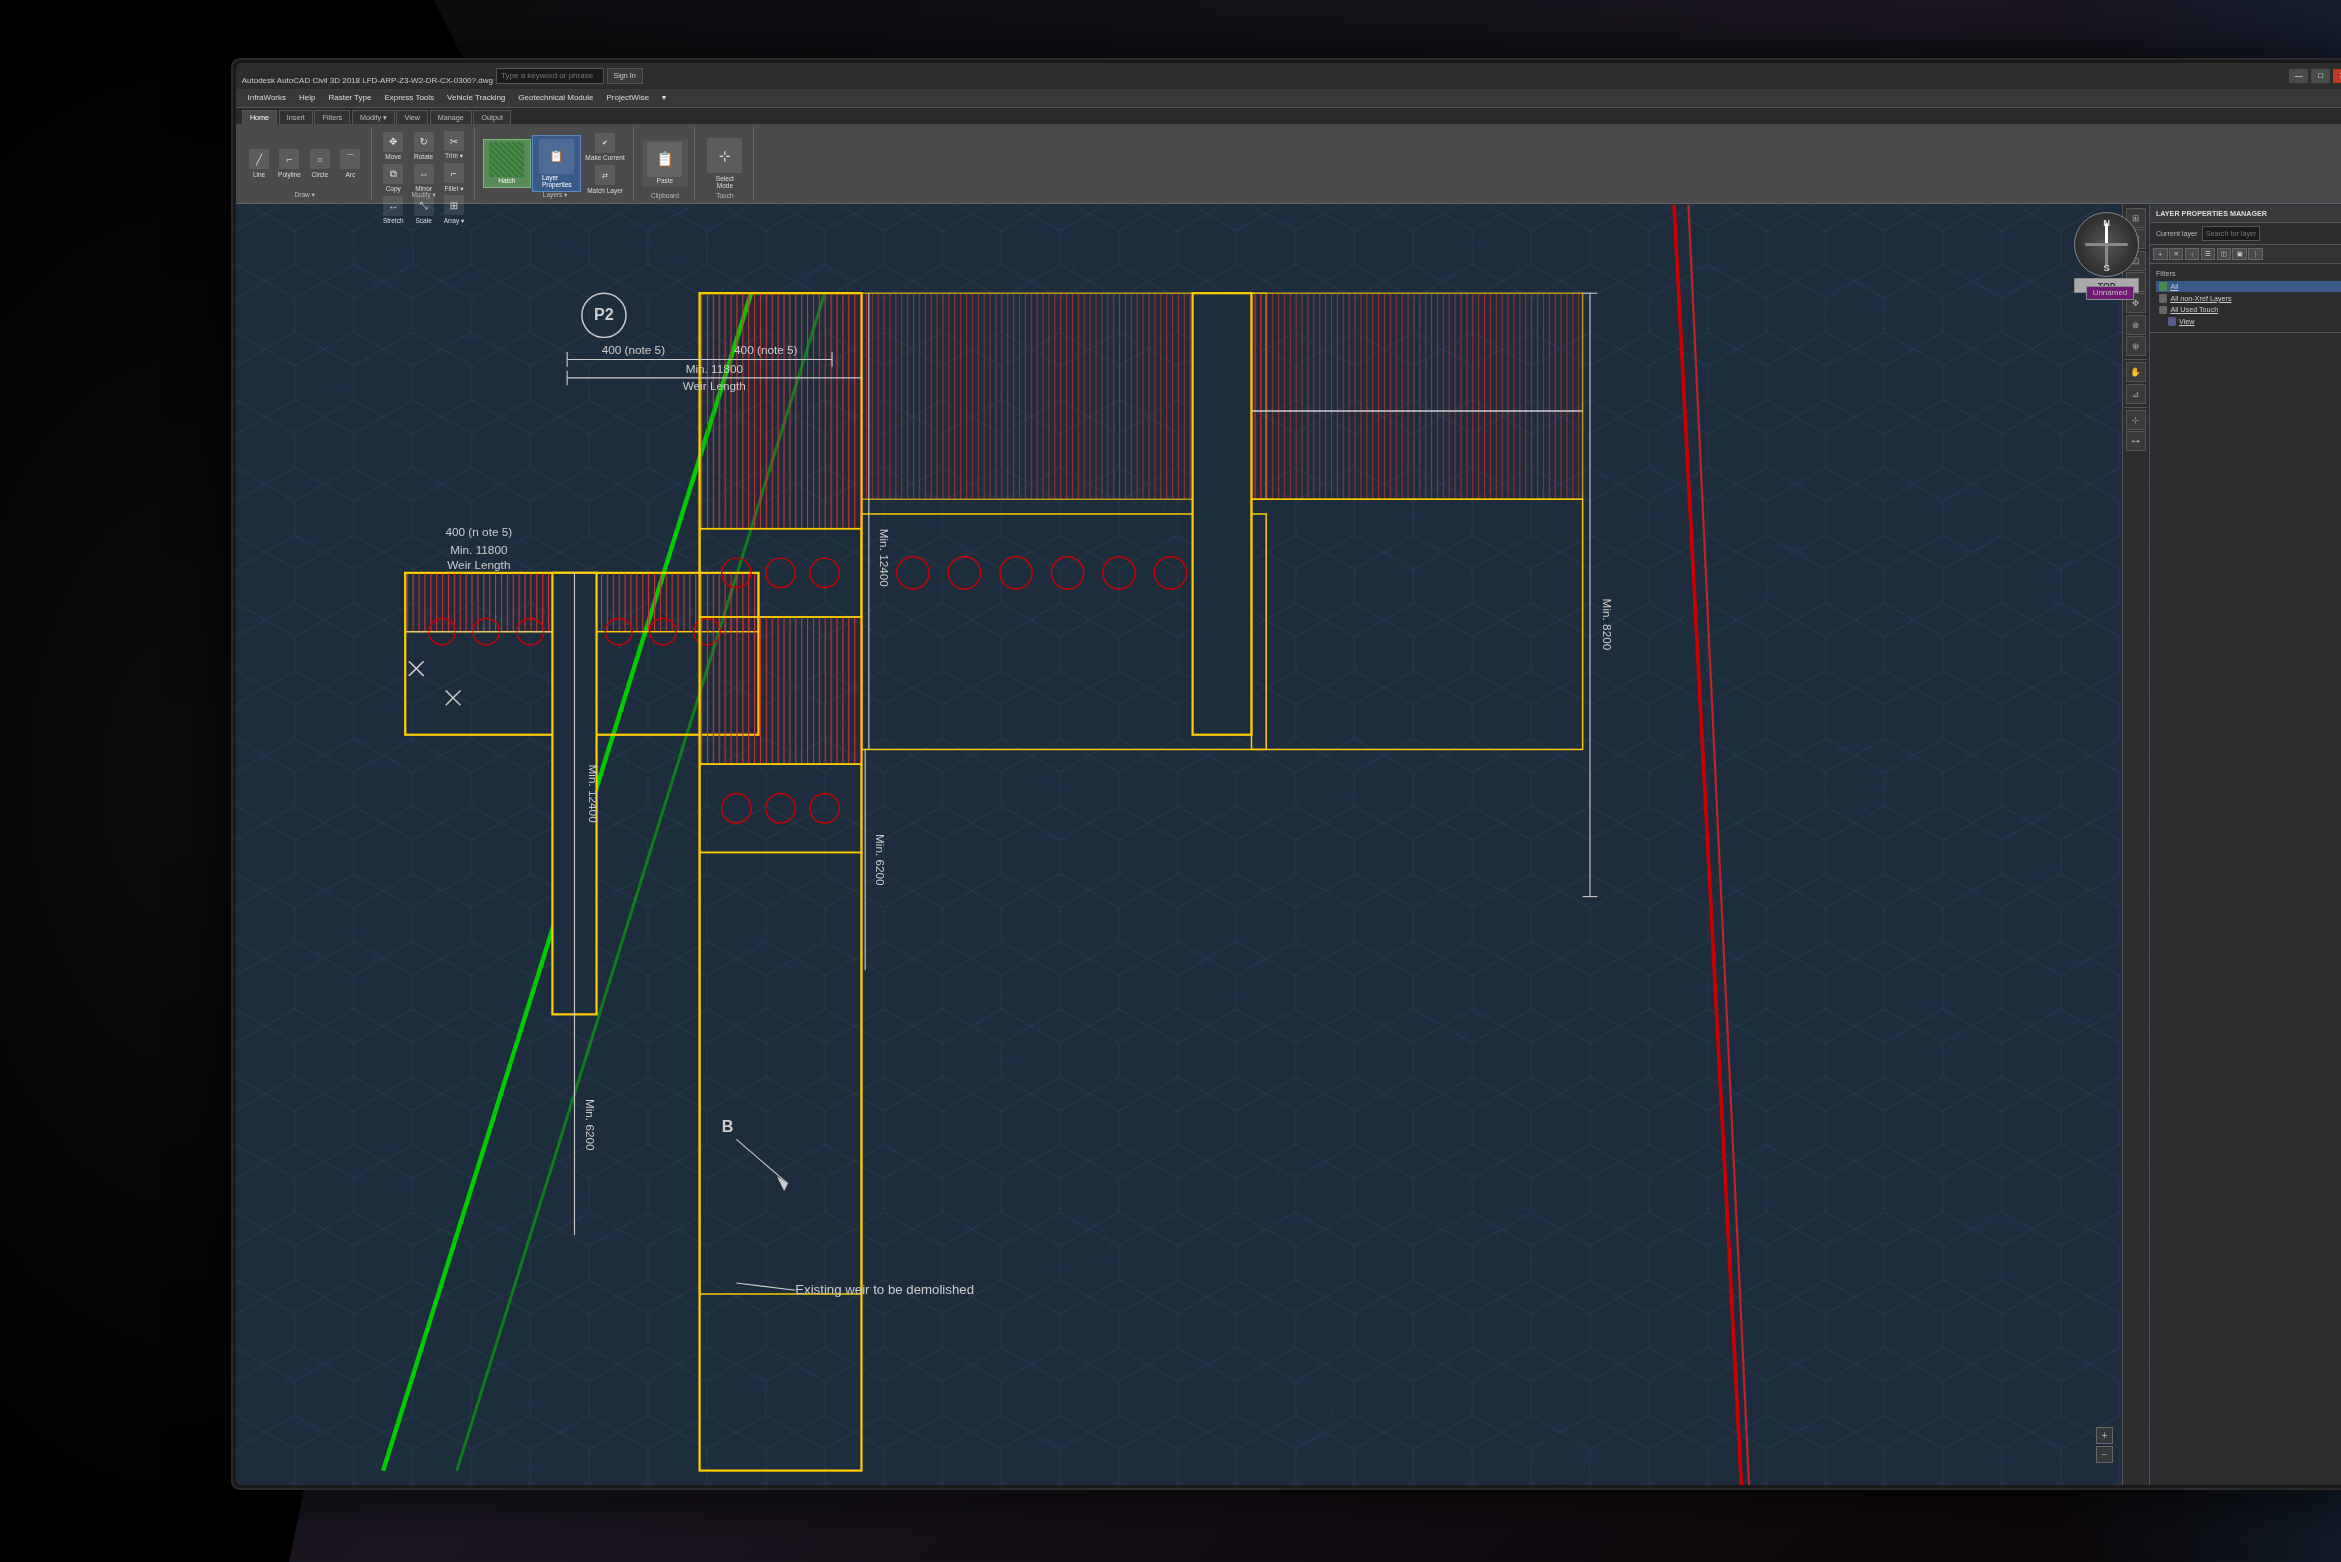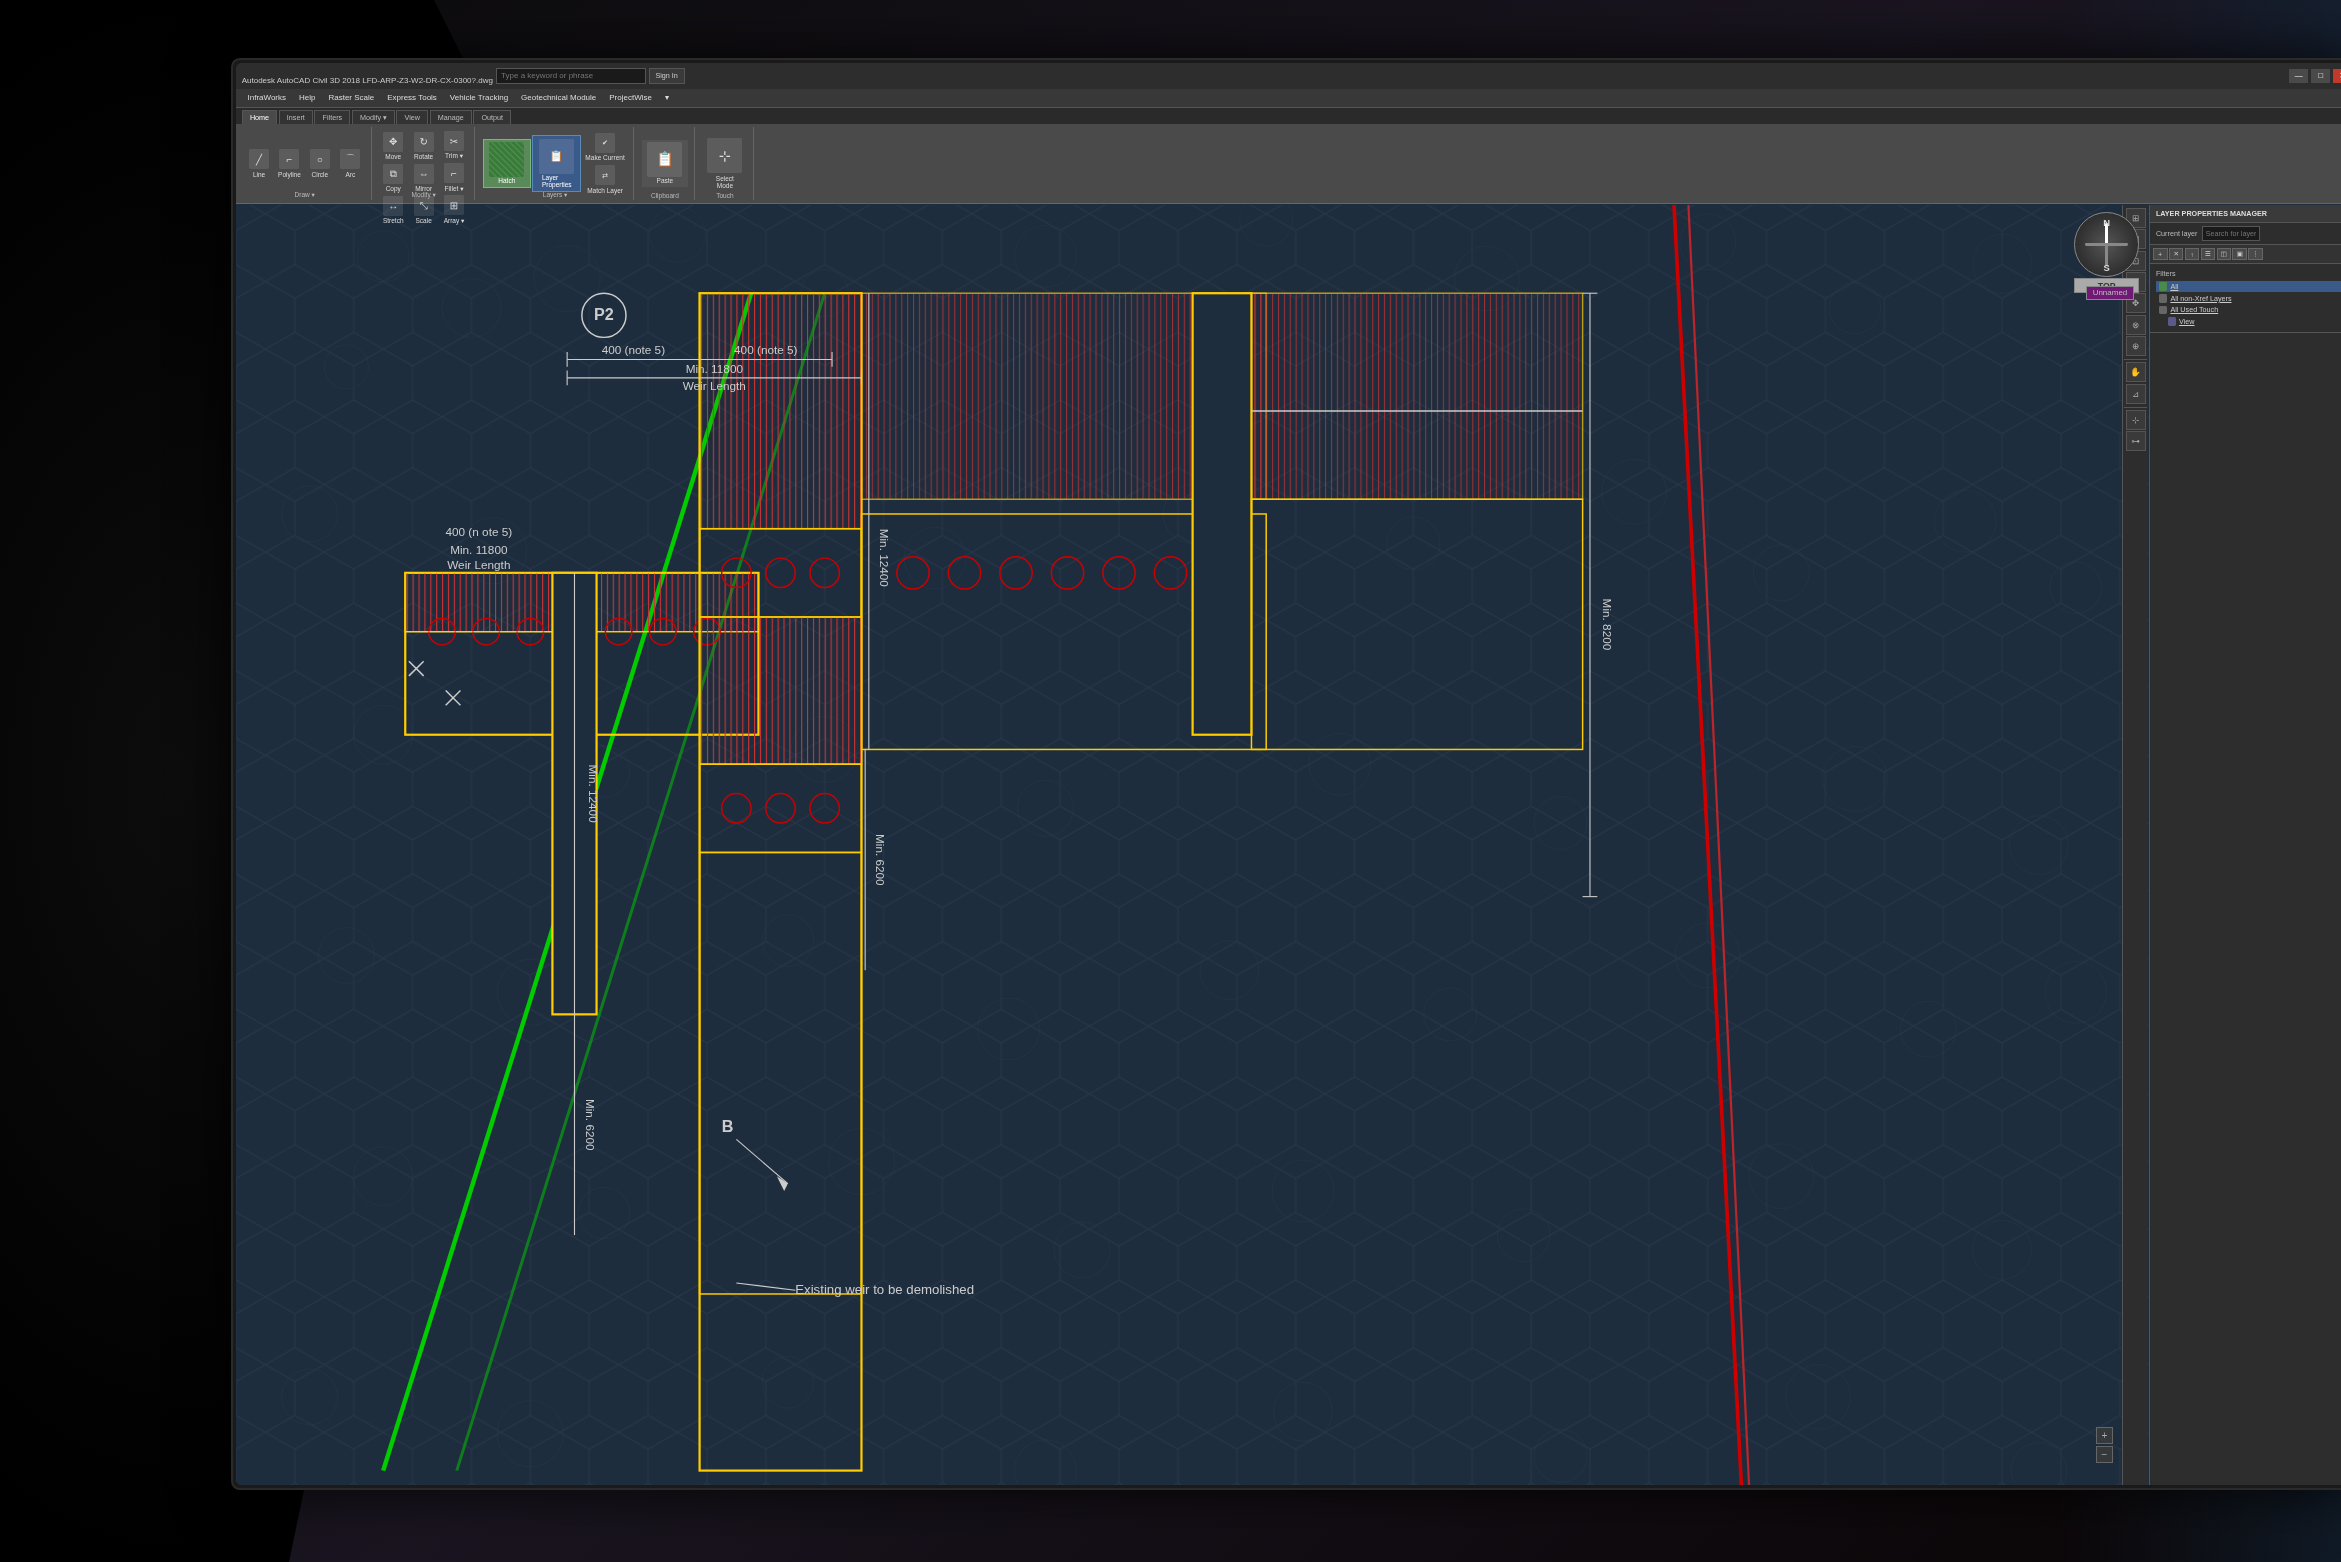--- a/index.html
+++ b/index.html
@@ -75,21 +75,21 @@
       margin-top: 10px;
     }
 
     .title-search {
       background: #1a1a1a;
       border: 0.7px solid #555;
       color: #ccc;
       font-size: 8px;
       padding: 1.4px 4.3px;
       height: 16px;
-      width: 150px;
+      width: 108px;
     }
 
     .title-btn {
       background: #3a3a3a;
       border: 0.7px solid #555;
       color: #ccc;
       font-size: 7.2px;
       padding: 1.4px 5.8px;
       height: 16px;
       cursor: pointer;
@@ -514,21 +514,21 @@
       <div class="window-controls">
         <button class="win-btn min">—</button>
         <button class="win-btn max">□</button>
         <button class="win-btn close">✕</button>
       </div>
     </div>
 
     <div class="menu-bar">
       <span class="menu-item">InfraWorks</span>
       <span class="menu-item">Help</span>
-      <span class="menu-item">Raster Scale</span>
+      <span class="menu-item">Raster Type</span>
       <span class="menu-item">Express Tools</span>
       <span class="menu-item">Vehicle Tracking</span>
       <span class="menu-item">Geotechnical Module</span>
       <span class="menu-item">ProjectWise</span>
       <span class="menu-item">▾</span>
     </div>
 
     <div class="ribbon-tabs">
       <div class="ribbon-tab active">Home</div>
       <div class="ribbon-tab">Insert</div>

